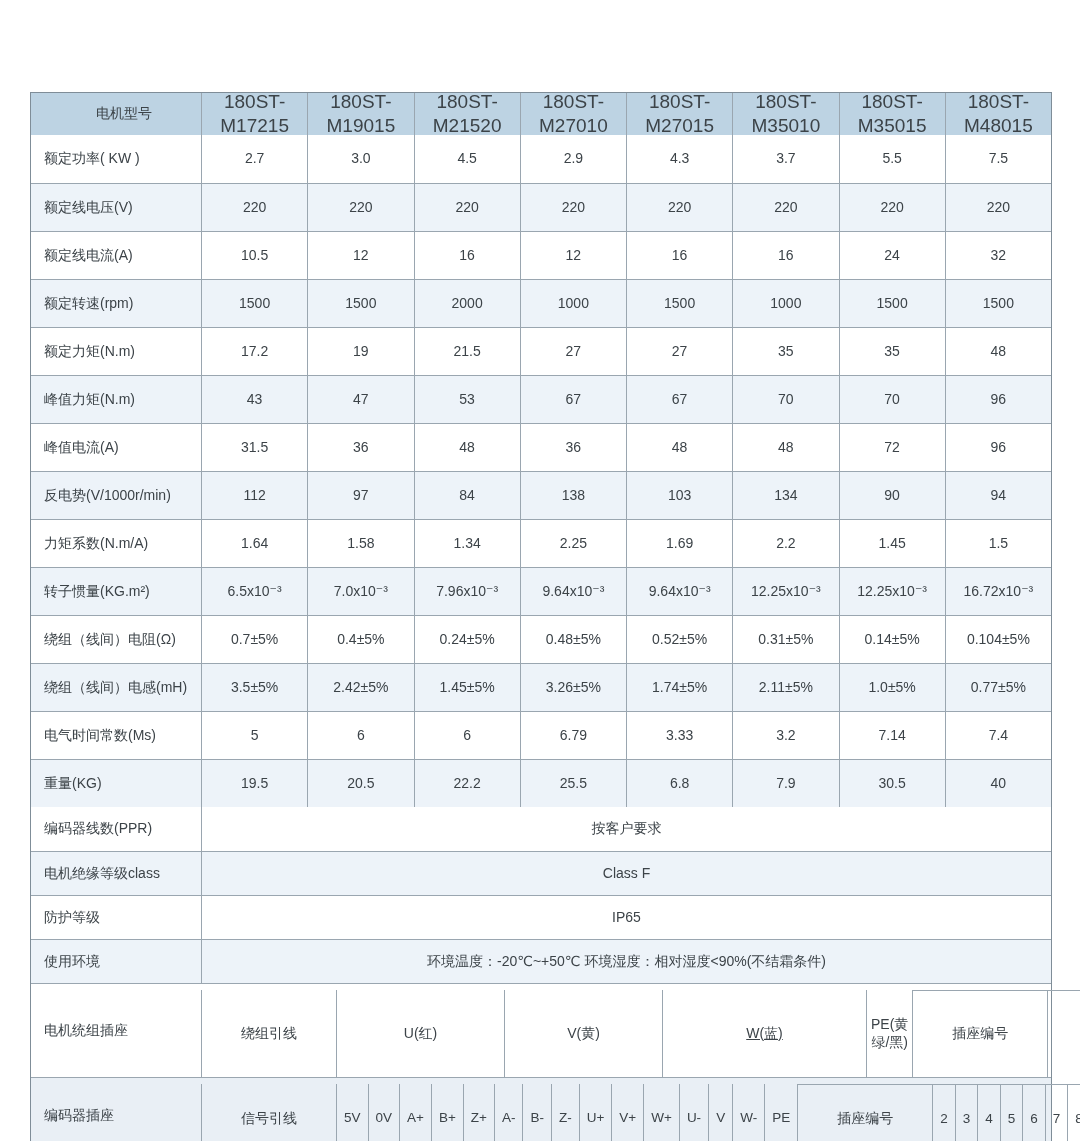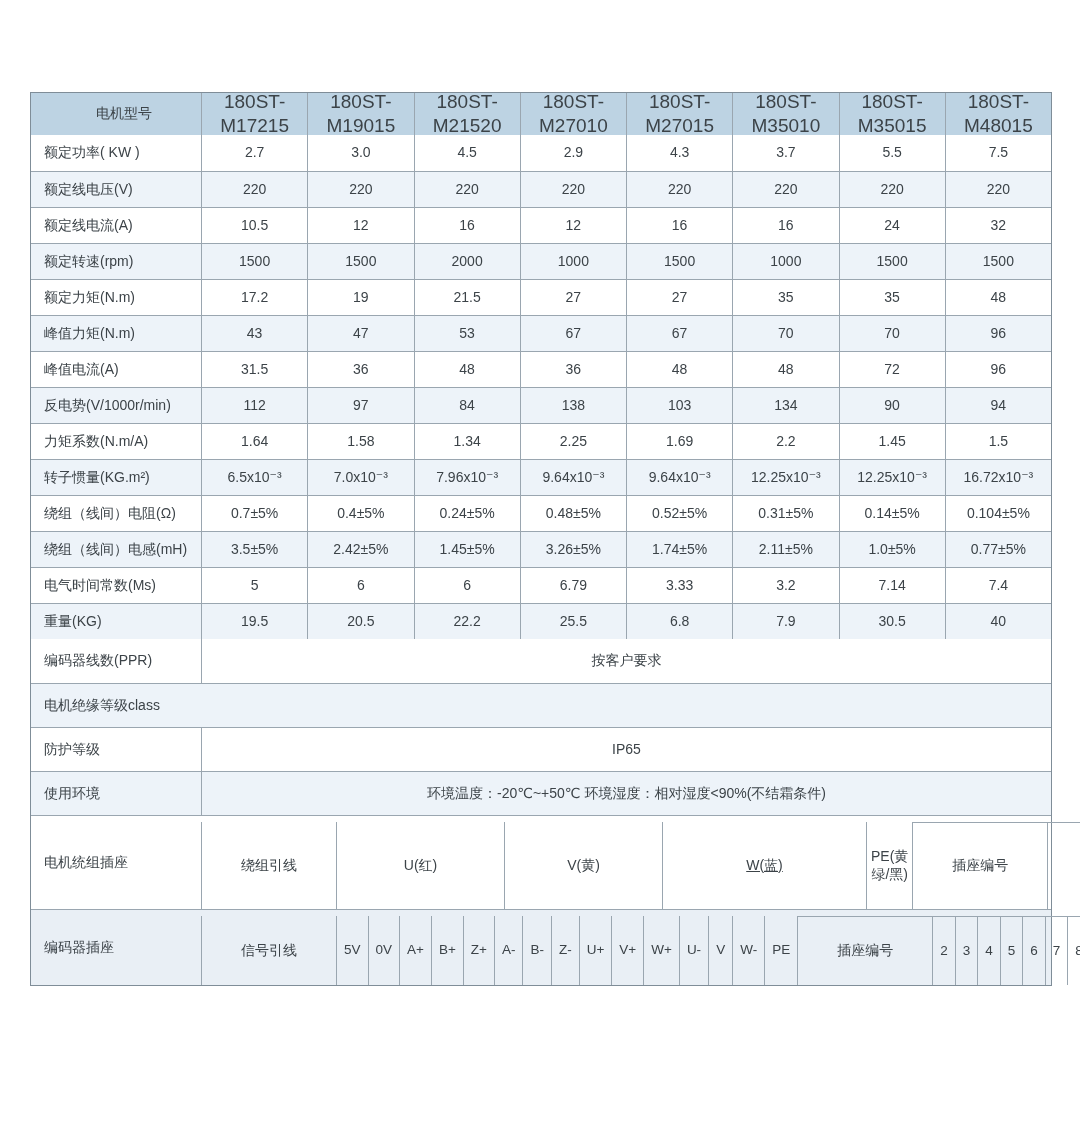--- a/index.html
+++ b/index.html
@@ -31,21 +31,21 @@
   .label-cell{
     width:170px;flex:0 0 170px;
     justify-content:flex-start;text-align:left;
     padding-left:13px;
   }
   .data-cell{flex:1 1 0;}
   .header-row{height:42px;background:var(--header-bg);border-bottom:0;}
   .header-row .label-cell{justify-content:center;text-align:center;padding-left:20px;}
   .model-cell{font-size:19px;}
   .mline{display:block;text-align:center;}
-  .spec-row{height:36px;}
+  .spec-row{height:48px;}
   .merged-row{height:44px;}
   .alt{background:var(--alt-bg);}
   .wide-cell{flex:1 1 0;}
   .socket-section{}
   .socket-label{align-items:center;}
   .socket-right{flex:1 1 0;display:flex;flex-direction:row;margin-top:6px;}
   .srow{display:flex;flex:1 1 0;}
   .srow + .srow{border-top:1px solid var(--border);}
   .srow .cell:first-child{border-left:1px solid var(--border);}
   .sub-label{flex:0 0 135px;width:135px;}
@@ -271,20 +271,21 @@
       </div>
     </div>
 
   <div id="merged-rows">
       <div class="row merged-row">
         <div class="cell label-cell">编码器线数(PPR)</div>
         <div class="cell wide-cell">按客户要求</div>
       </div>
       <div class="row merged-row alt">
         <div class="cell label-cell">电机绝缘等级class</div>
+        <div class="cell wide-cell">Class F</div>
       </div>
       <div class="row merged-row">
         <div class="cell label-cell">防护等级</div>
         <div class="cell wide-cell">IP65</div>
       </div>
       <div class="row merged-row alt">
         <div class="cell label-cell">使用环境</div>
         <div class="cell wide-cell">环境温度：-20℃~+50℃ 环境湿度：相对湿度&lt;90%(不结霜条件)</div>
       </div>
     </div>

